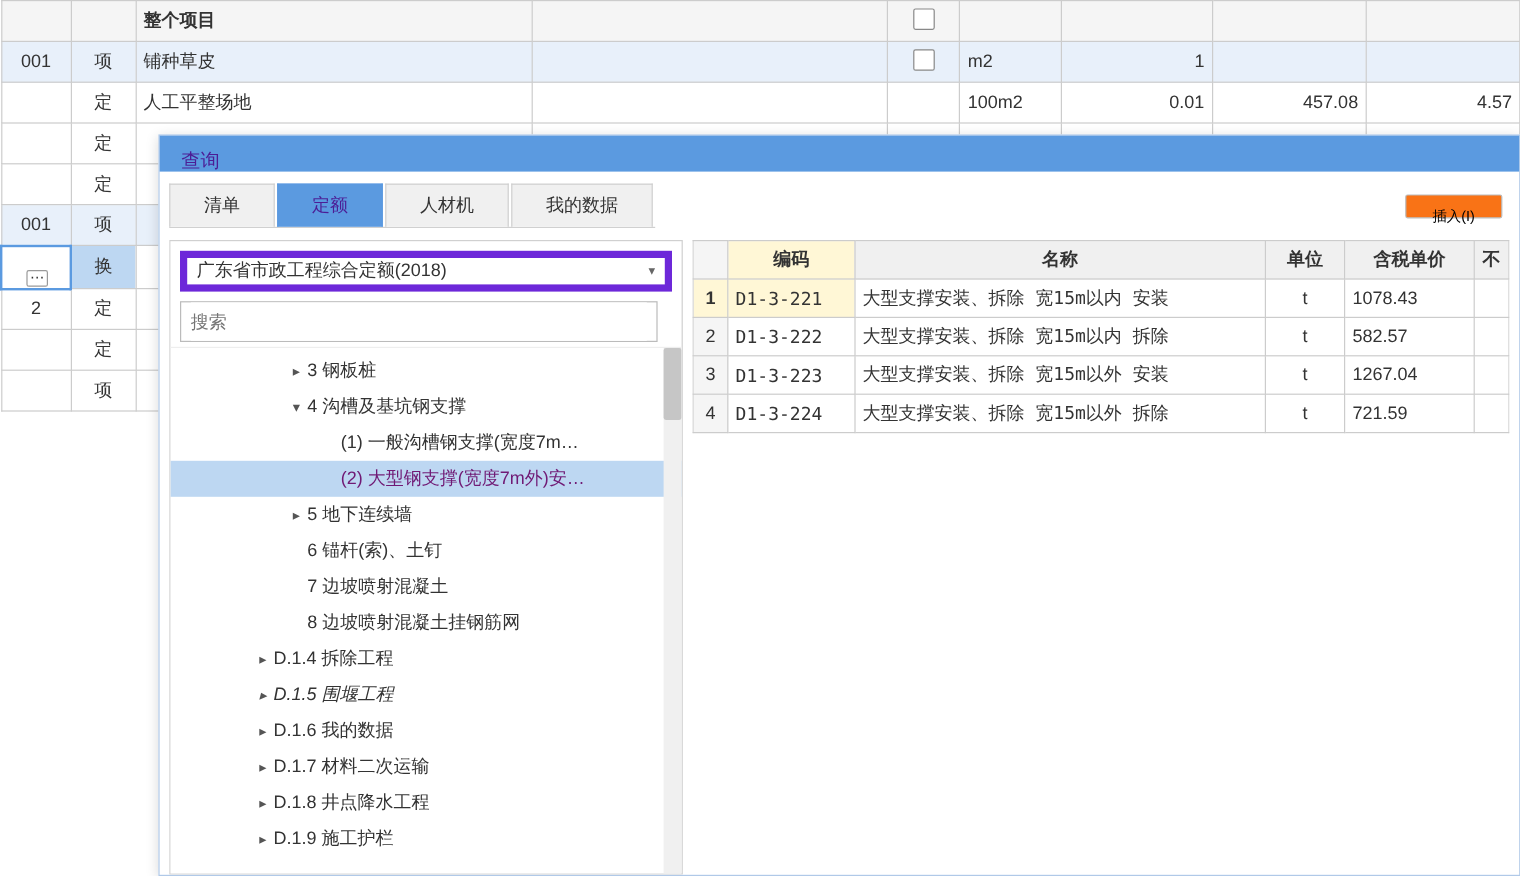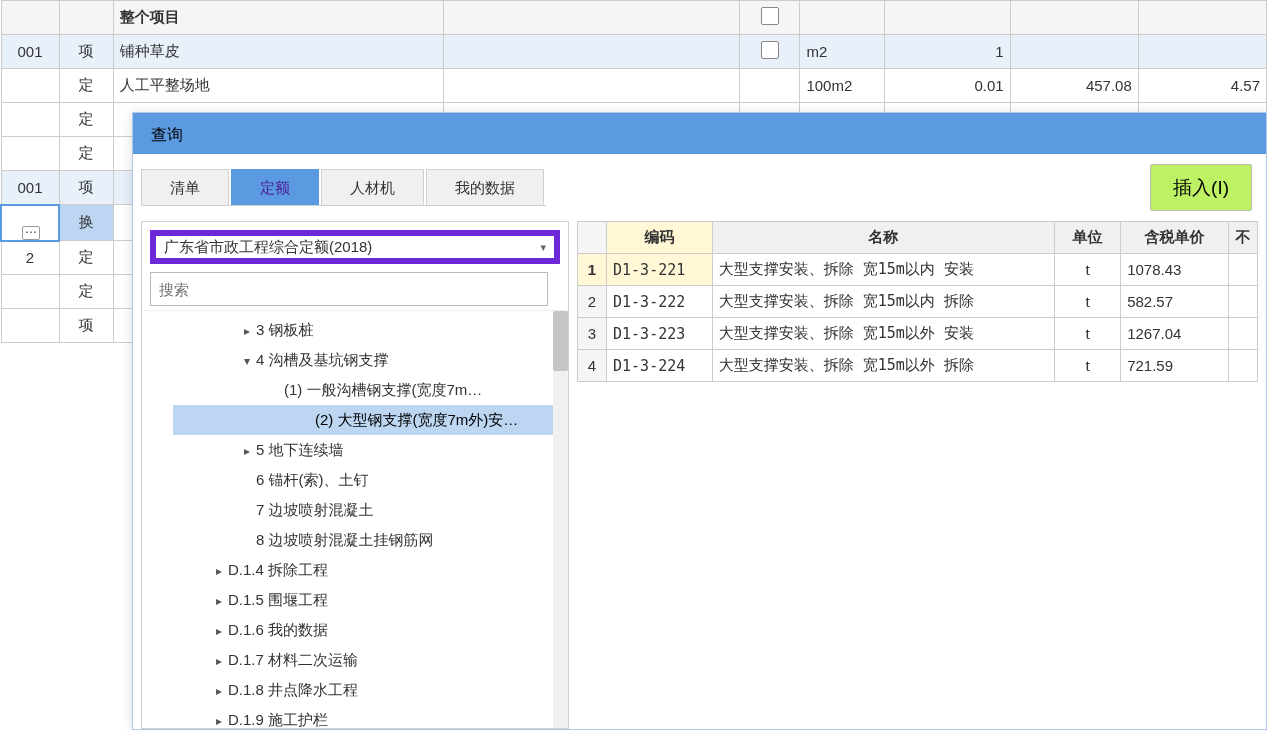--- a/index.html
+++ b/index.html
@@ -20,43 +20,43 @@
     .bg-table .col-total { width: 128px; text-align: right; }
     .checkbox { display: inline-block; width: 18px; height: 18px; border: 1px solid #888; border-radius: 2px; background: #fff; }
     .col-num input { width: 100%; border: none; background: transparent; font-size: 15px; }
     .ellipsis-btn { display: inline-block; width: 18px; height: 14px; border: 1px solid #999; border-radius: 2px; text-align: center; line-height: 10px; font-size: 12px; cursor: pointer; vertical-align: middle; margin-left: 2px; }
     .col-type.highlight { background: #bdd7f2 !important; }
 
     .header-row td { font-weight: 600; background: #f5f5f5; }
 
     
     .popup { position: absolute; top: 112px; left: 132px; right: 0; bottom: 0; background: #fff; border: 1px solid #b0c9e8; box-shadow: 0 2px 10px rgba(0,0,0,0.15); display: flex; flex-direction: column; }
-    .popup-title { background: #5b9ae0; color: #000000; height: 41px; line-height: 44px; padding-left: 18px; font-size: 16px; }
+    .popup-title { background: #5b9ae0; color: #4c1d95; height: 30px; line-height: 44px; padding-left: 18px; font-size: 16px; }
 
     .popup-body { display: flex; flex: 1; overflow: hidden; padding: 10px 8px 0 8px; gap: 8px; }
 
     .tabs-row { display: flex; align-items: center; width: 100%; }
     .tab-group { display: flex; border-bottom: 1px solid #d0d0d0; }
     .tab { height: 36px; line-height: 36px; padding: 0 28px; border: 1px solid #d0d0d0; border-bottom: none; margin-right: 2px; background: #f0f0f0; cursor: pointer; font-size: 15px; }
     .tab.active { background: #5b9ae0; color: #4c1d95; border-color: #5b9ae0; }
     .spacer { flex: 1; }
-    .insert-btn { height: 47px; line-height: 34px; padding: 0 22px; border: 1px solid #bbb; background: #bef264; cursor: pointer; font-size: 19px; border-radius: 2px; margin-right: 6px; }
+    .insert-btn { height: 20px; line-height: 34px; padding: 0 22px; border: 1px solid #bbb; background: #f97316; cursor: pointer; font-size: 12px; border-radius: 2px; margin-right: 6px; }
 
     .content-row { display: flex; flex: 1; overflow: hidden; margin-top: 10px; gap: 8px; }
 
     .left-pane { width: 428px; display: flex; flex-direction: column; border: 1px solid #d0d0d0; }
     .dropdown { height: 34px; line-height: 34px; border: 6px solid #6d28d9; margin: 8px; padding: 0 8px; display: flex; align-items: center; justify-content: space-between; cursor: pointer; }
     .dropdown .caret { font-size: 11px; color: #666; }
     .search-box { height: 34px; border: 1px solid #bbb; margin: 0 20px 4px 8px; padding: 0 8px; }
     .search-box input { width: 100%; height: 100%; border: none; outline: none; font-size: 15px; color: #888; }
 
     .tree-wrap { flex: 1; overflow-y: auto; border-top: 1px solid #eee; position: relative; }
     .tree { padding: 4px 0; }
     .tree-node { height: 30px; line-height: 30px; white-space: nowrap; overflow: hidden; text-overflow: ellipsis; cursor: pointer; padding-right: 6px; }
-    .tree-node.selected { background: #bdd7f2; color: #000000; margin-left: 31px; }
+    .tree-node.selected { background: #bdd7f2; color: #701a75; }
     .toggle { display: inline-block; width: 14px; text-align: center; font-size: 12px; color: #555; margin-right: 2px; }
     .tree-scrollbar { position: absolute; right: 0; top: 0; width: 15px; height: 100%; background: #f0f0f0; }
     .tree-scrollbar-thumb { position: absolute; top: 0; width: 100%; height: 60px; background: #c6c6c6; border-radius: 2px; }
 
     .right-pane { flex: 1; overflow: hidden; }
     .result-table { width: 100%; border-collapse: collapse; font-size: 15px; }
     .result-table th, .result-table td { border: 1px solid #ccc; height: 32px; padding: 0 6px; text-align: left; }
     .result-table th { background: #f0f0f0; text-align: center; font-weight: 600; }
     .result-table .rownum { width: 28px; text-align: center; background: #f5f5f5; }
     .result-table .rownum.hl { background: #fff7d6; font-weight: 600; }
@@ -214,21 +214,21 @@
             <div class="tree" id="tree">
                 <div class="tree-node" style="padding-left: 98px;"><span class="toggle">▸</span><span>3 钢板桩</span></div>
                 <div class="tree-node" style="padding-left: 98px;"><span class="toggle">▾</span><span>4 沟槽及基坑钢支撑</span></div>
                 <div class="tree-node" style="padding-left: 126px;"><span class="toggle"></span><span>(1) 一般沟槽钢支撑(宽度7m…</span></div>
                 <div class="tree-node selected" style="padding-left: 126px;"><span class="toggle"></span><span>(2) 大型钢支撑(宽度7m外)安…</span></div>
                 <div class="tree-node" style="padding-left: 98px;"><span class="toggle">▸</span><span>5 地下连续墙</span></div>
                 <div class="tree-node" style="padding-left: 98px;"><span class="toggle"></span><span>6 锚杆(索)、土钉</span></div>
                 <div class="tree-node" style="padding-left: 98px;"><span class="toggle"></span><span>7 边坡喷射混凝土</span></div>
                 <div class="tree-node" style="padding-left: 98px;"><span class="toggle"></span><span>8 边坡喷射混凝土挂钢筋网</span></div>
                 <div class="tree-node" style="padding-left: 70px;"><span class="toggle">▸</span><span>D.1.4 拆除工程</span></div>
-                <div class="tree-node" style="padding-left: 70px;"><span class="toggle">▸</span><span>D.1.5 围堰工程</span></div>
+                <div class="tree-node" style="padding-left: 70px; font-style: italic;"><span class="toggle">▸</span><span>D.1.5 围堰工程</span></div>
                 <div class="tree-node" style="padding-left: 70px;"><span class="toggle">▸</span><span>D.1.6 我的数据</span></div>
                 <div class="tree-node" style="padding-left: 70px;"><span class="toggle">▸</span><span>D.1.7 材料二次运输</span></div>
                 <div class="tree-node" style="padding-left: 70px;"><span class="toggle">▸</span><span>D.1.8 井点降水工程</span></div>
                 <div class="tree-node" style="padding-left: 70px;"><span class="toggle">▸</span><span>D.1.9 施工护栏</span></div>
               </div>
             <div class="tree-scrollbar">
                 <div class="tree-scrollbar-thumb"></div>
               </div>
           </div>
         </div>

